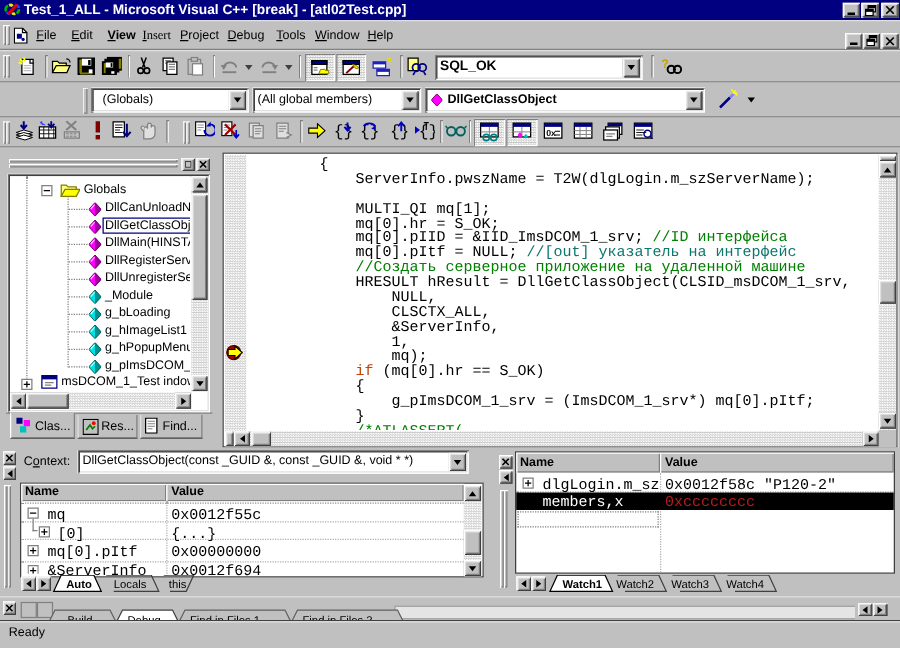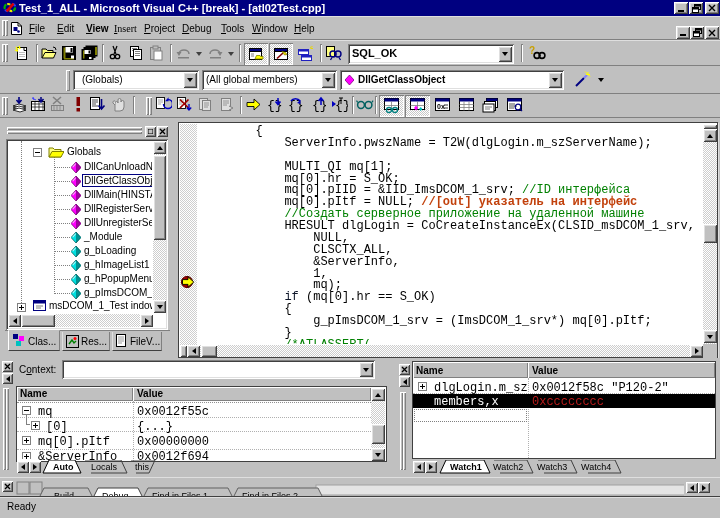--- a/index.html
+++ b/index.html
@@ -562,44 +562,44 @@
       <rect x="0.5" y="0.5" width="12" height="12" fill="#c0c0c0" stroke="#000"></rect>
       <path d="M3 9 l3 -4 l2 3 l2 -2" stroke="#008000" stroke-width="1.4" fill="none"></path>
       <circle cx="9" cy="3.5" r="1.5" fill="#ff0000"></circle>
     </svg>
 <div class="abs" style="left:81px;top:336px;">Res...</div>
 <div class="abs" style="left:112px;top:332px;width:50px;height:19px;background:#c0c0c0;border-left:1px solid #dfdfdf;border-right:1px solid #808080;border-bottom:1px solid #404040;"></div>
 <svg class="abs" style="left:116px;top:334px;" width="11" height="13" viewBox="0 0 11 13">
       <rect x="0.5" y="0.5" width="9" height="12" fill="#fff" stroke="#000"></rect>
       <path d="M2 3 l6 0 M2 5 l6 0 M2 7 l6 0 M2 9 l4 0" stroke="#808080" stroke-width="0.8"></path>
     </svg>
-<div class="abs" style="left:130px;top:336px;">FileV...</div>
+<div class="abs" style="left:130px;top:336px;">Find...</div>
 </div>
 
 <div id="editor">
 <div class="abs" style="left:178px;top:122px;width:540px;height:236px;background:#fff;border:1px solid #404040;box-shadow:1px 1px 0 #dfdfdf;"></div>
 
 <div class="abs" style="left:180px;top:124px;width:17px;height:221px;background-image:conic-gradient(#fff 25%, #cecece 0 50%, #fff 0 75%, #cecece 0);background-size:2px 2px;"></div>
 
 <div class="abs mono" style="left:198px;top:124px;width:504px;height:220px;overflow:hidden;background:#fff;">
 <pre class="mono" style="font-size:12px;line-height:11.87px;position:relative;top:2px;color:#000;"><span>        {</span>
 <span>            ServerInfo.pwszName = T2W(dlgLogin.m_szServerName);</span>
 
 <span>            MULTI_QI mq[1];</span>
 <span>            mq[0].hr = S_OK;</span>
 <span>            mq[0].pIID = &amp;IID_ImsDCOM_1_srv; <i style="font-style:normal;color:#008000;">//ID интерфейса</i></span>
-<span>            mq[0].pItf = NULL; <i style="font-style:normal;color:#c2410c;font-weight:bold;">//[out] указатель на интерфейс</i></span>
+<span>            mq[0].pItf = NULL; <i style="font-style:normal;color:#0f766e;">//[out] указатель на интерфейс</i></span>
 <span style="color:#008000;">            //Создать серверное приложение на удаленной машине</span>
-<span>            HRESULT dlgLogin = CoCreateInstanceEx(CLSID_msDCOM_1_srv,</span>
+<span>            HRESULT hResult = DllGetClassObject(CLSID_msDCOM_1_srv,</span>
 <span>                NULL,</span>
 <span>                CLSCTX_ALL,</span>
 <span>                &amp;ServerInfo,</span>
 <span>                1,</span>
 <span>                mq);</span>
-<span>            <i style="font-style:normal;color:#0f172a;">if</i> (mq[0].hr == S_OK)</span>
+<span>            <i style="font-style:normal;color:#c2410c;">if</i> (mq[0].hr == S_OK)</span>
 <span>            {</span>
 <span>                g_pImsDCOM_1_srv = (ImsDCOM_1_srv*) mq[0].pItf;</span>
 <span>            }</span>
 <span style="color:#008000;">            /*ATLASSERT(</span>
 </pre>
 </div>
 
 <svg class="abs" style="left:180px;top:275px;" width="16" height="14" viewBox="0 0 16 14">
       <circle cx="7" cy="7" r="5.6" fill="#a00000" stroke="#600000"></circle>
       <path d="M2.5 4.6 L8 4.6 L8 1.8 L13.8 7 L8 12.2 L8 9.4 L2.5 9.4 Z" fill="#ffff00" stroke="#000" stroke-width="0.9"></path>
@@ -634,20 +634,21 @@
         <path d="M1 1 L6 6 M6 1 L1 6" stroke="#000" stroke-width="1.3"></path>
       </svg>
     </div>
 <div class="abs xbtn" style="left:2px;top:373px;width:11px;height:11px;">
       <i class="tri t-lf"></i>
     </div>
 <div class="abs vgrip" style="left:3px;top:388px;height:82px;"></div>
 <div class="abs vgrip" style="left:6px;top:388px;height:82px;"></div>
 <div class="abs" style="left:19px;top:364px;">C<u>o</u>ntext:</div>
 <div class="abs combo" style="left:62px;top:360px;width:313px;height:19px;">
+  <div style="position:absolute;left:4px;top:3px;font-size:10px;white-space:nowrap;">DllGetClassObject(const _GUID &amp;, const _GUID &amp;, void * *)</div>
   <div class="cbtn">
         <i class="tri t-dn"></i>
       </div>
 </div>
 
 <div class="abs" style="left:16px;top:386px;width:371px;height:76px;background:#fff;border:1px solid #404040;"></div>
 <div class="abs rthin" style="left:17px;top:387px;width:116px;height:14px;background:#c0c0c0;">
       <span style="position:absolute;left:3px;top:1px;font-weight:bold;font-size:10px;">Name</span>
     </div>
 <div class="abs rthin" style="left:133px;top:387px;width:238px;height:14px;background:#c0c0c0;">

